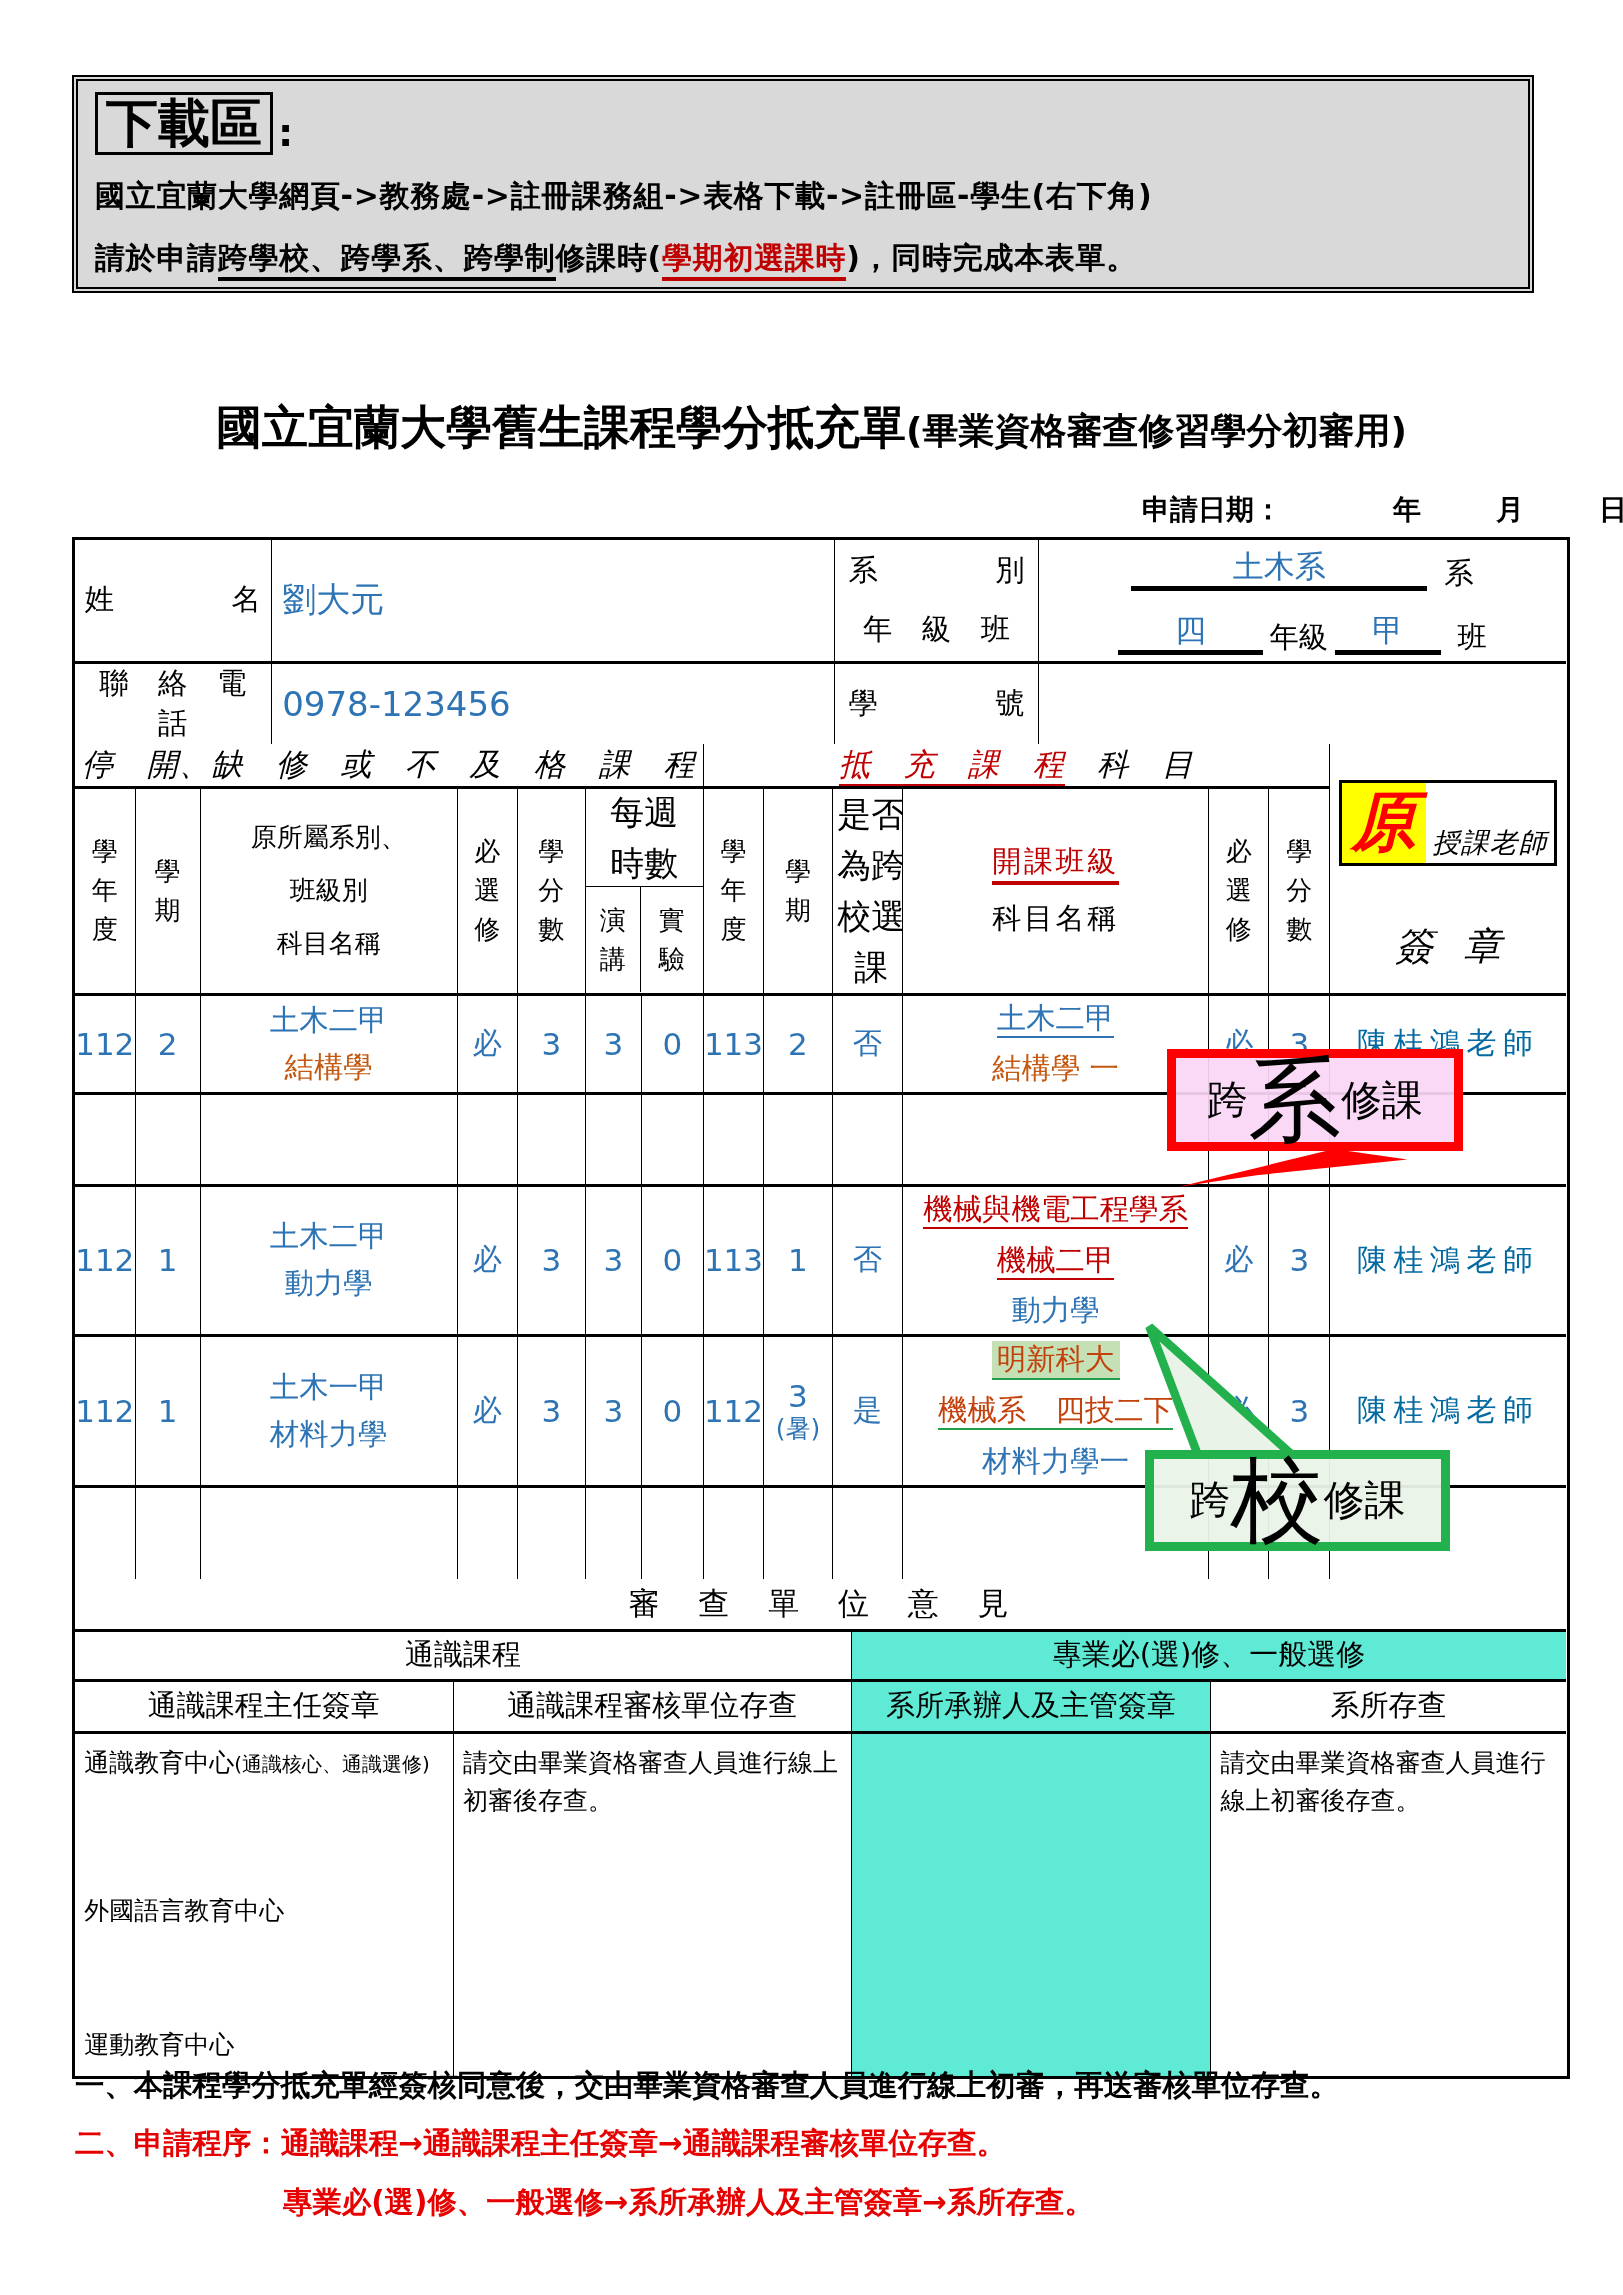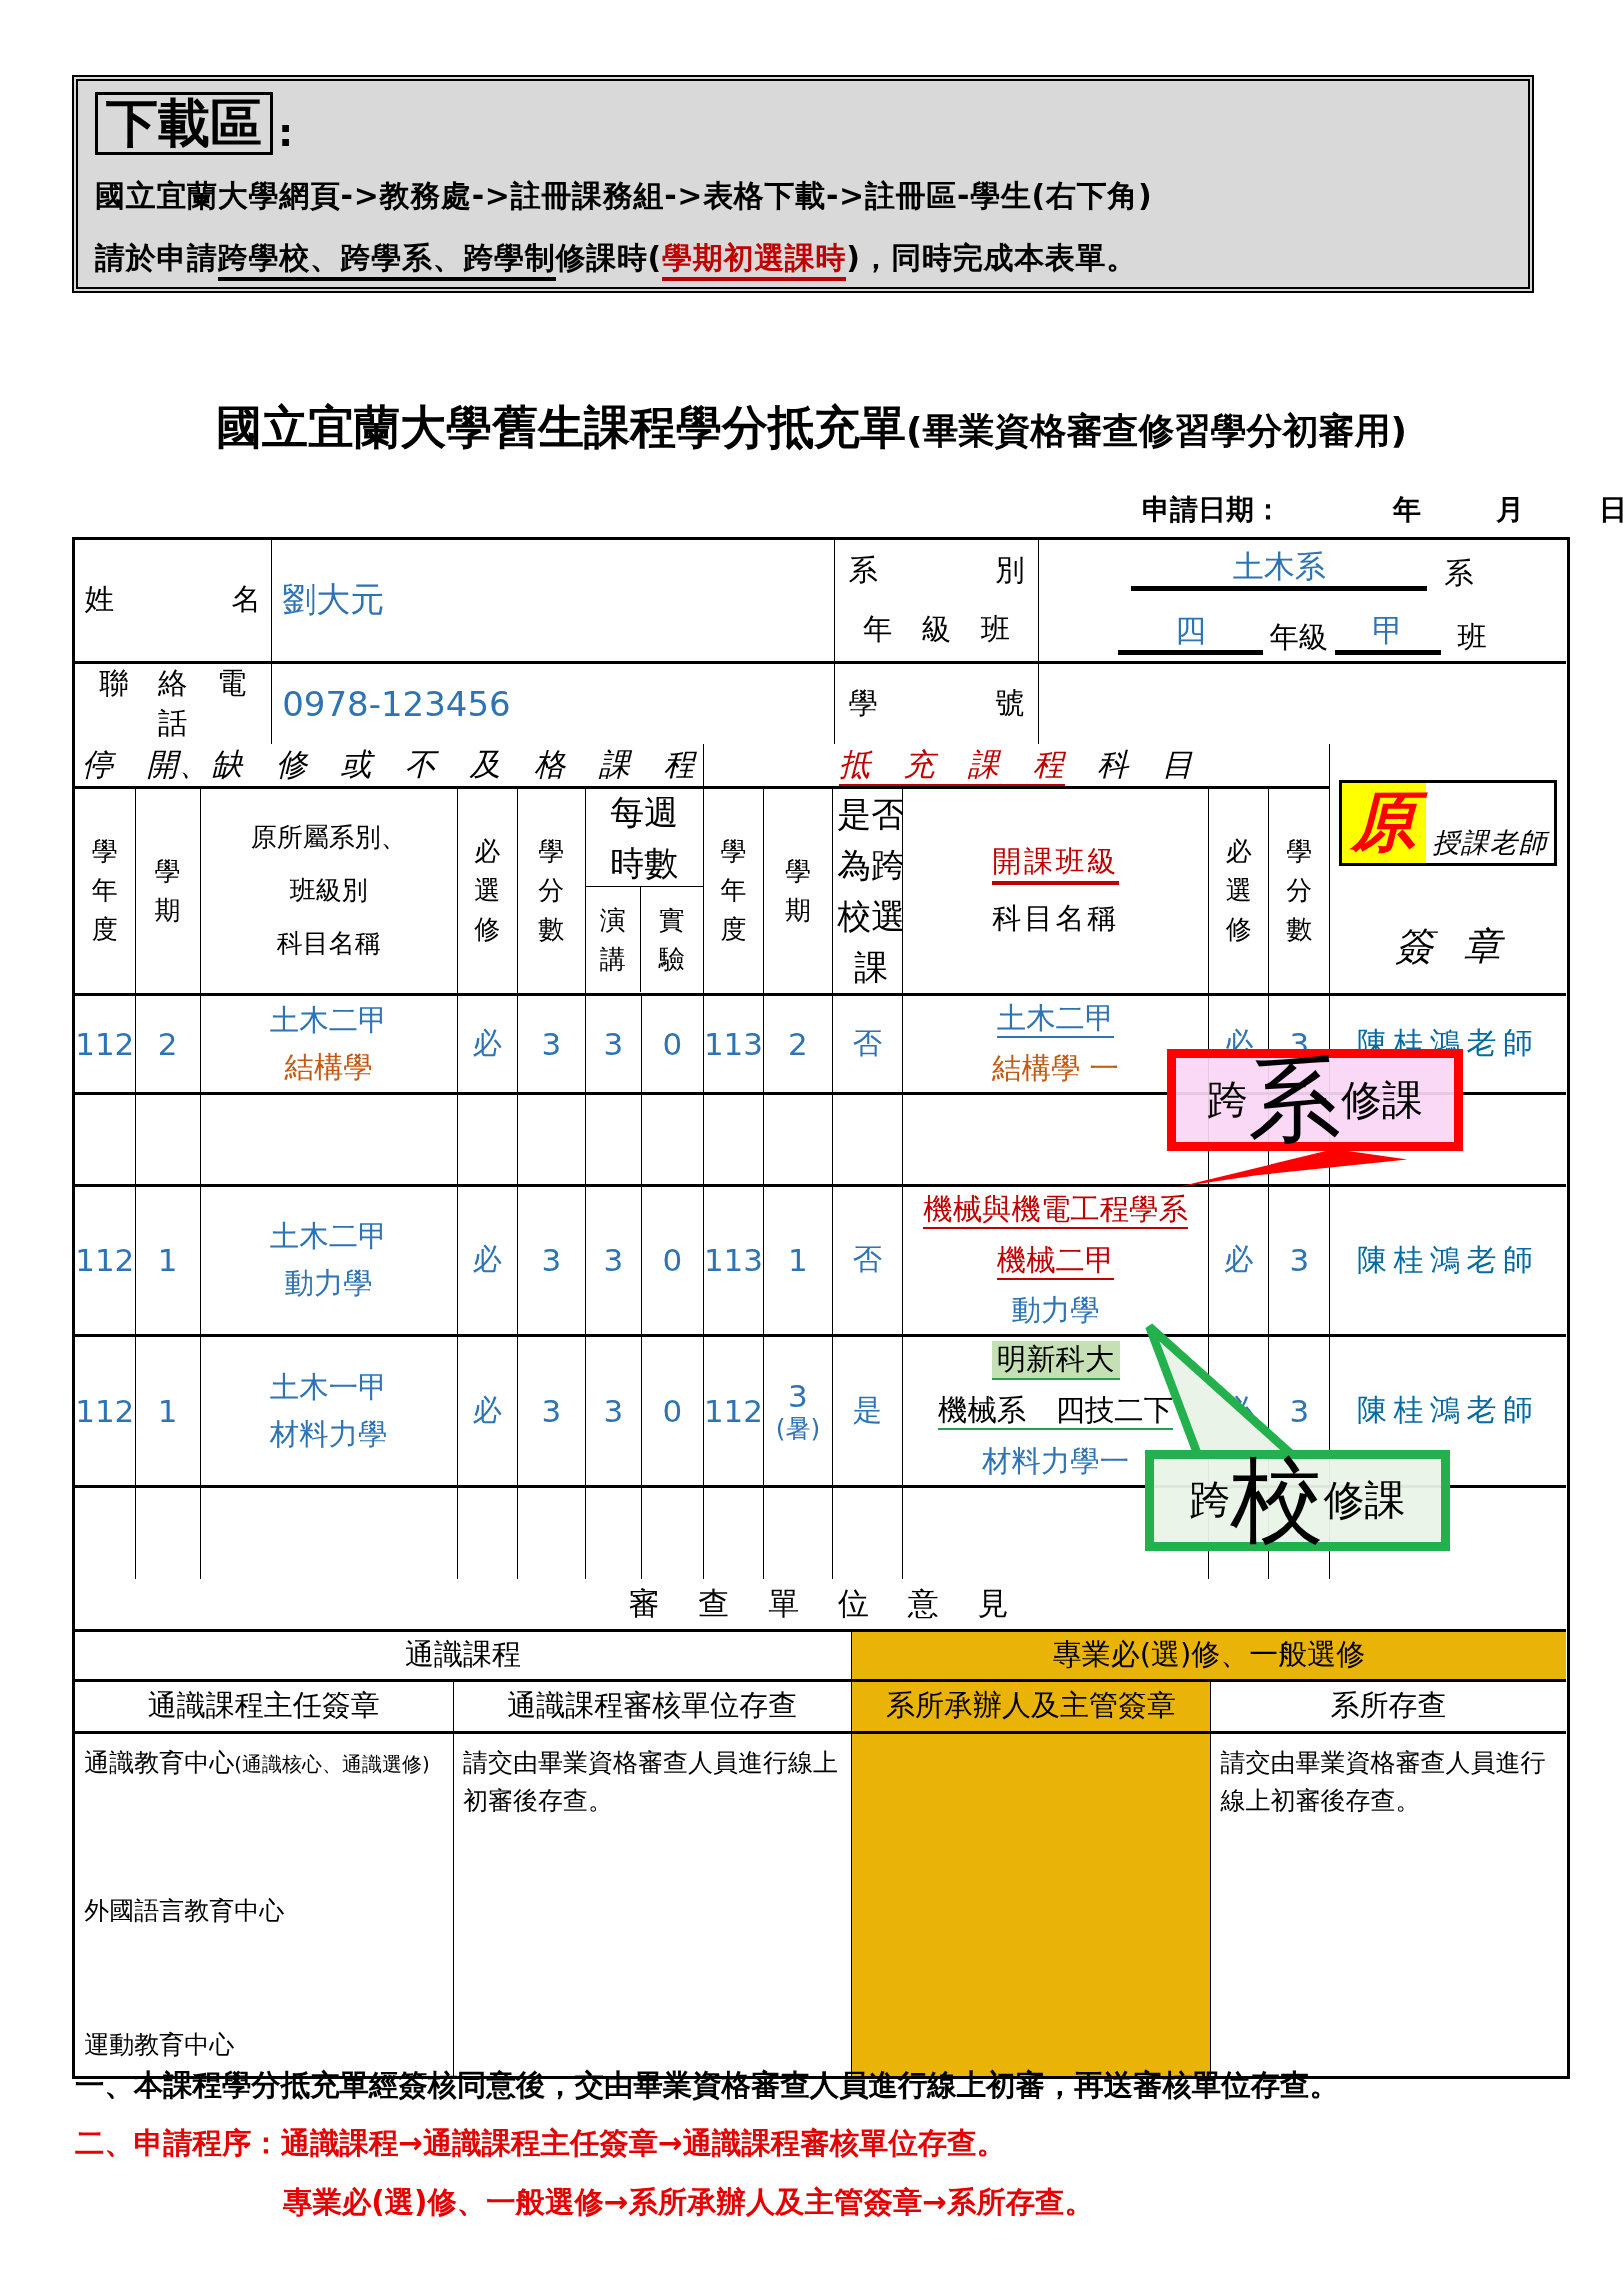--- a/index.html
+++ b/index.html
@@ -58,29 +58,29 @@
   .trest{font-size:27.5px;display:flex;align-items:center;padding:0 6.5px;letter-spacing:1.3px;margin-top:41px;}
   .tsign{font-size:38px;margin-top:55px;letter-spacing:30px;text-indent:30px;}
 
   
   .num{font-size:31px;color:#2E74B5;}
   .cn{font-size:29.4px;color:#2E74B5;}
   .two-line div{line-height:1.6;}
   .orange{color:#C45911;}
   .ub{border-bottom:2.6px solid #2E74B5;padding-bottom:1.3px;}
   .ur{border-bottom:2.6px solid #C00000;padding-bottom:1.3px;color:#C00000;}
-  .ug{border-bottom:2.6px solid #21A04D;padding-bottom:1.3px;color:#000000;}
+  .ug{border-bottom:2.6px solid #21A04D;padding-bottom:1.3px;color:#c2410c;}
   .hl-g{background:#C5E0B4;padding:1.3px 5.2px;}
   .teacher{font-size:30px;color:#0369a1;letter-spacing:6.5px;white-space:nowrap;}
   .kc-cell div{line-height:1.55;}
   .kc-cell .gap{margin-top:5.2px;}
   .term-note{font-size:25px;line-height:1.2;}
 
   
-  .cream{background:#eab308;}
+  .cream{background:#5eead4;}
   .rv-hd{font-size:31px;letter-spacing:3.9px;}
   .rv-sub{font-size:29px;}
   .rv-body{vertical-align:top !important;text-align:left !important;padding:10.5px 9.2px !important;font-size:25px;line-height:1.5;}
   .rv-note-sm{font-size:20px;}
   .rv-c1 .line2{margin-top:110px;}
   .rv-c1 .line3{margin-top:97px;}
 
   
   .notes{position:absolute;left:75px;top:2066px;width:1505px;font-weight:bold;font-size:29.4px;}
   .notes .n1{color:#000;}

